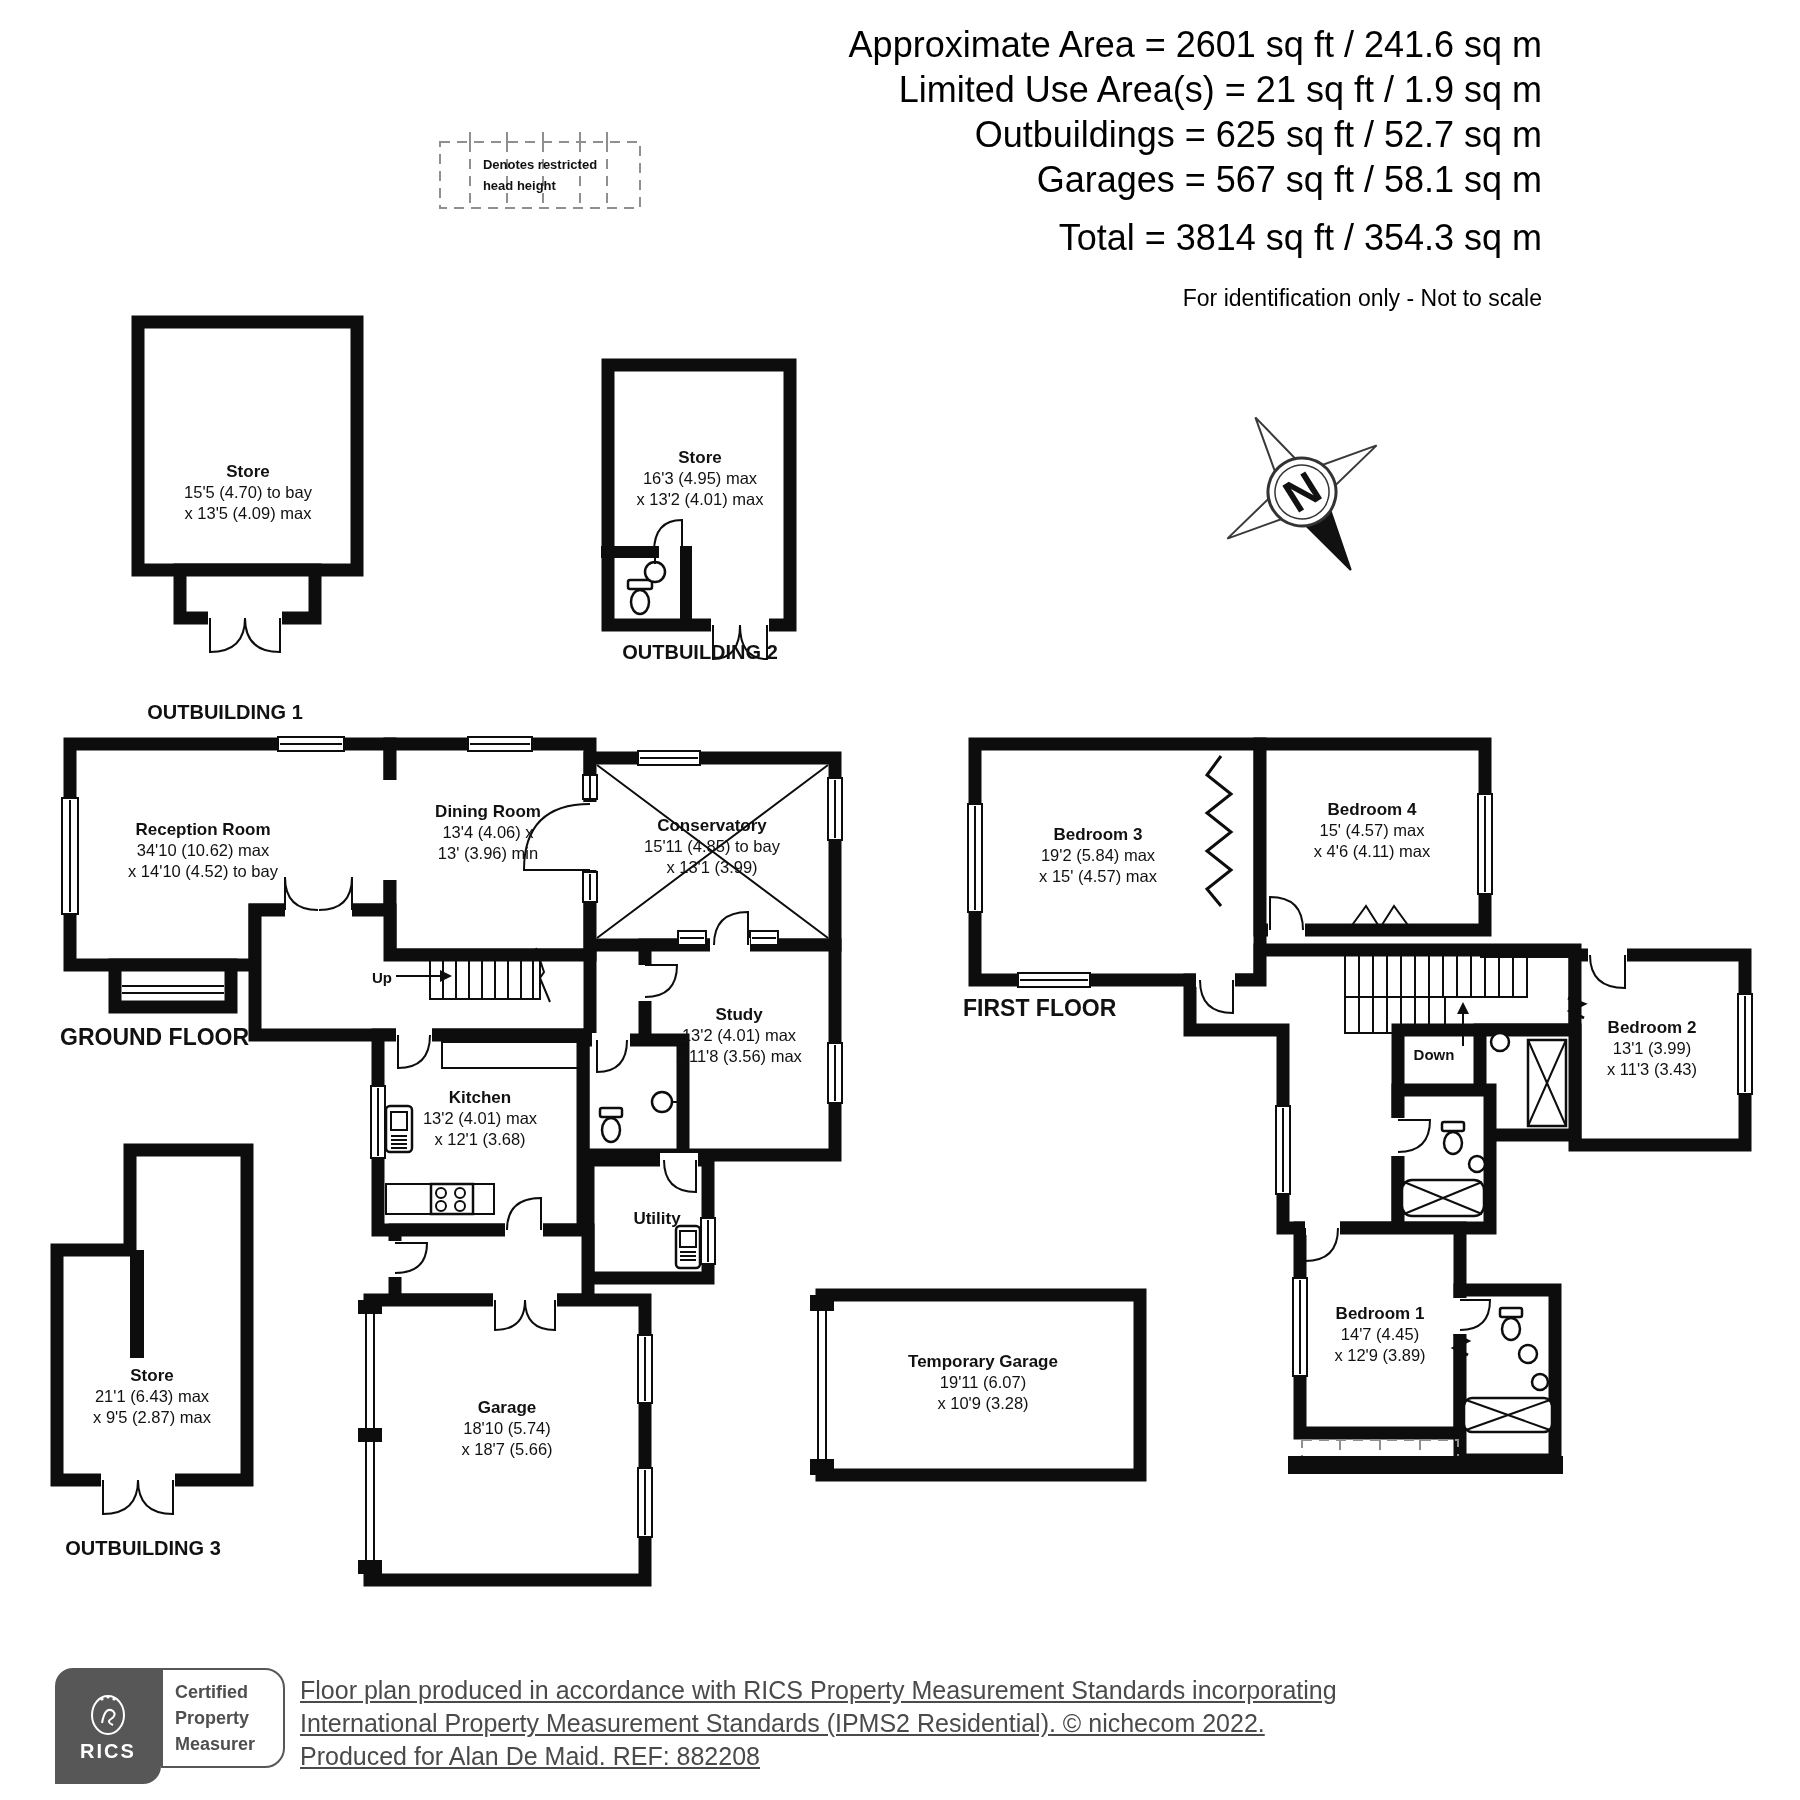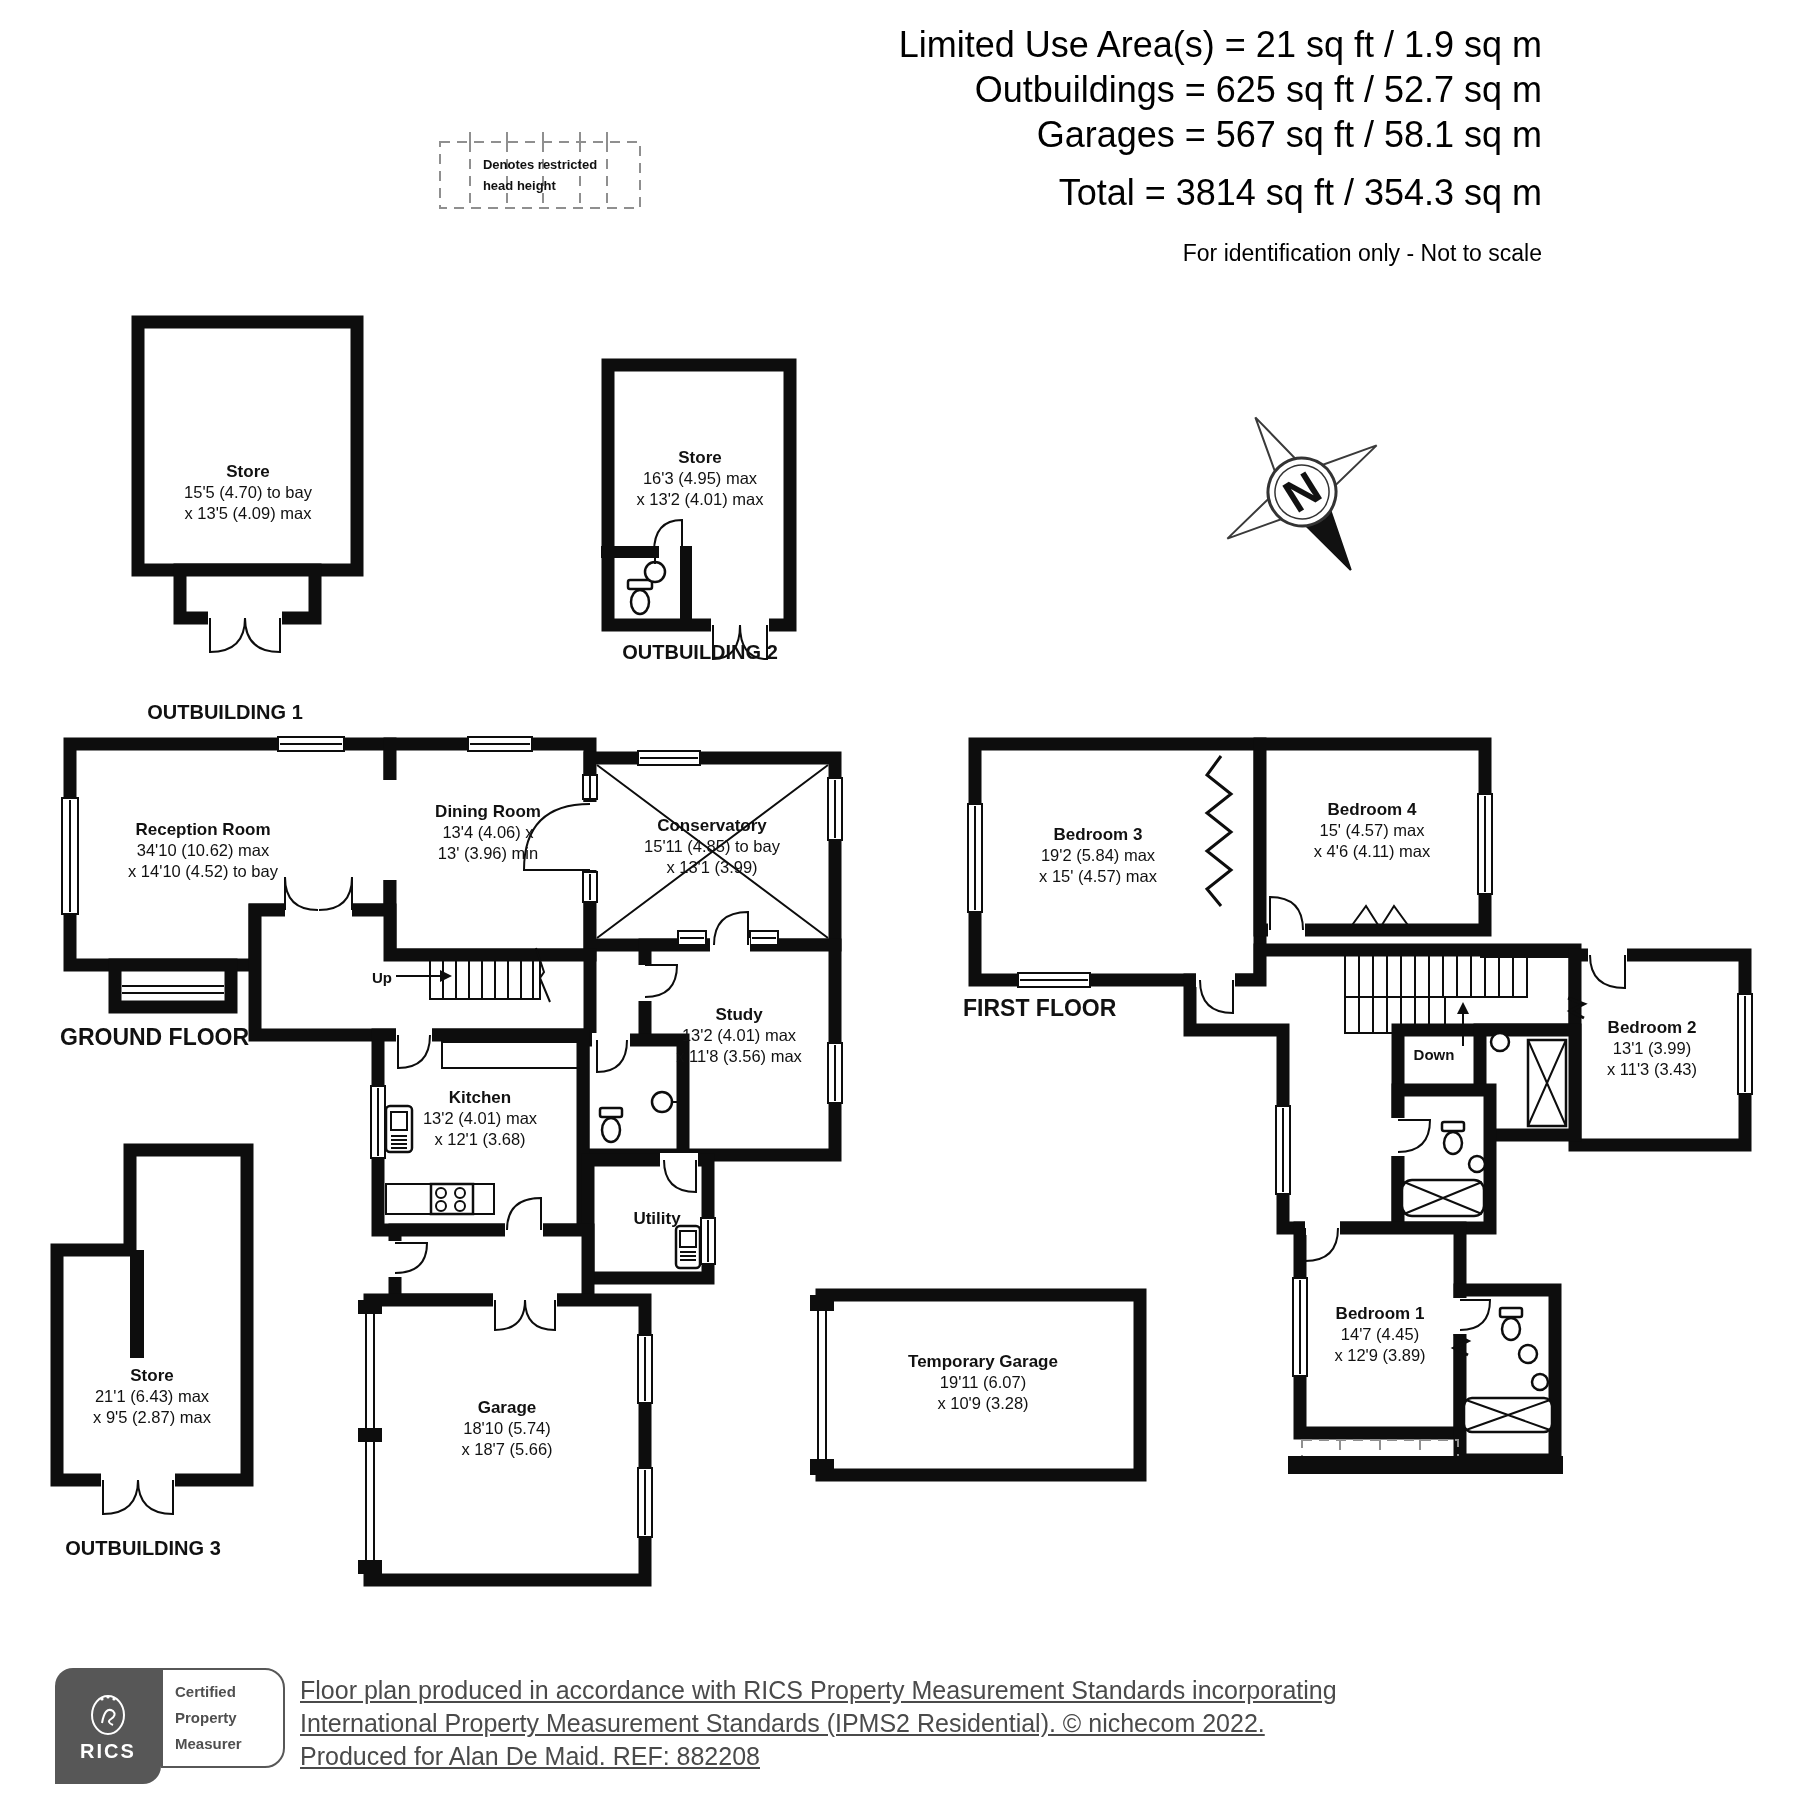--- a/index.html
+++ b/index.html
@@ -28,21 +28,21 @@
   .blabel{position:absolute;transform:translate(-50%,-50%);font-weight:bold;font-size:20px;white-space:nowrap;}
   .flabel{position:absolute;font-weight:bold;font-size:23px;white-space:nowrap;}
   .stxt{position:absolute;transform:translate(-50%,-50%);font-weight:bold;font-size:15px;}
   .hdr{position:absolute;top:22px;right:258px;text-align:right;font-size:36px;line-height:45px;color:#000;}
   .hdr .total{margin-top:13px;}
   .hdr .note{font-size:23px;margin-top:16px;}
   .legend-text{position:absolute;transform:translate(-50%,-50%);font-weight:bold;font-size:13px;line-height:21px;}
   .rics-box{position:absolute;left:55px;top:1668px;width:106px;height:116px;background:#575757;border-radius:18px 0 18px 0;display:flex;flex-direction:column;align-items:center;justify-content:center;}
   .rics-word{font-weight:bold;font-size:20px;letter-spacing:2px;color:#fff;margin-top:2px;}
   .badge{position:absolute;left:161px;top:1668px;width:124px;height:100px;border:2.5px solid #575757;border-radius:0 20px 20px 0;box-sizing:border-box;display:flex;flex-direction:column;justify-content:center;padding-left:12px;background:#fff;}
-  .badge div{font-weight:bold;font-size:15px;line-height:26px;color:#4f4f4f;}
+  .badge div{font-weight:bold;font-size:18px;line-height:26px;color:#4f4f4f;}
   .ftext{position:absolute;left:300px;top:1674px;font-size:25px;line-height:33px;color:#4a4a4a;width:1050px;text-decoration:underline;}
 </style>
 </head>
 <body>
 
 <svg id="plan-svg" width="1800" height="1800" viewBox="0 0 1800 1800">
 
   <g>
     <rect class="dash" x="440" y="142" width="200" height="66"></rect>
     <path class="dash" d="M470,142V208M507,142V208M543,142V208M580,142V208M607,142V208"></path>
@@ -304,20 +304,21 @@
     <circle class="fx" cx="1528" cy="1354" r="9"></circle>
     <circle class="fx" cx="1540" cy="1382" r="8"></circle>
     <g>
       <rect class="fx" x="1464" y="1398" width="88" height="34" rx="8"></rect>
       <path class="thin" d="M1466,1400L1550,1430M1550,1400L1466,1430"></path>
     </g>
   </g>
 </svg>
 
 <div class="hdr">
+  <div>Approximate Area = 2601 sq ft / 241.6 sq m</div>
   <div>Limited Use Area(s) = 21 sq ft / 1.9 sq m</div>
   <div>Outbuildings = 625 sq ft / 52.7 sq m</div>
   <div>Garages = 567 sq ft / 58.1 sq m</div>
   <div class="total">Total = 3814 sq ft / 354.3 sq m</div>
   <div class="note">For identification only - Not to scale</div>
 </div>
 
 <div class="legend-text" style="left:540px;top:175px;">
   <div>Denotes restricted</div>
   <div>head height</div>

